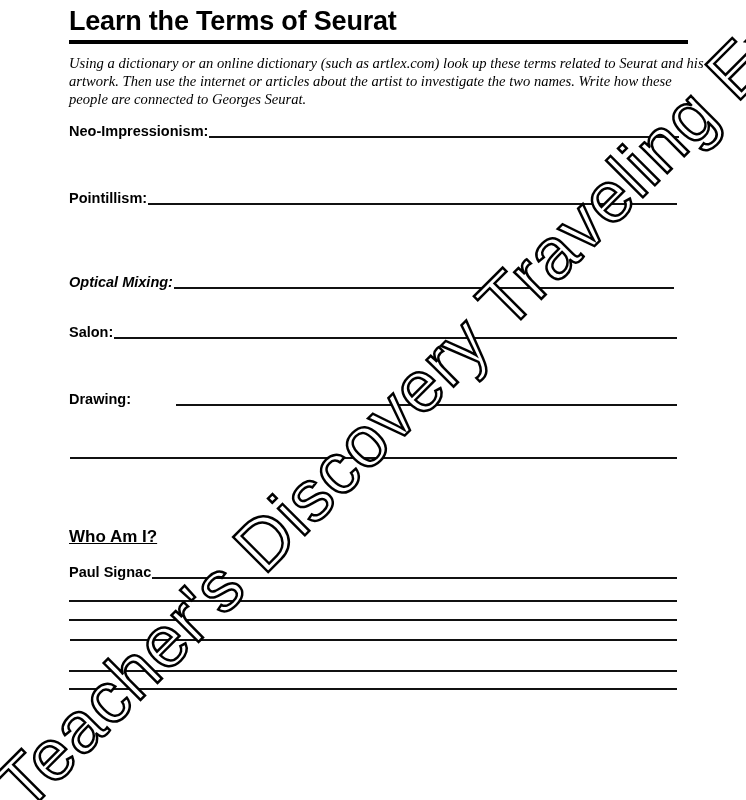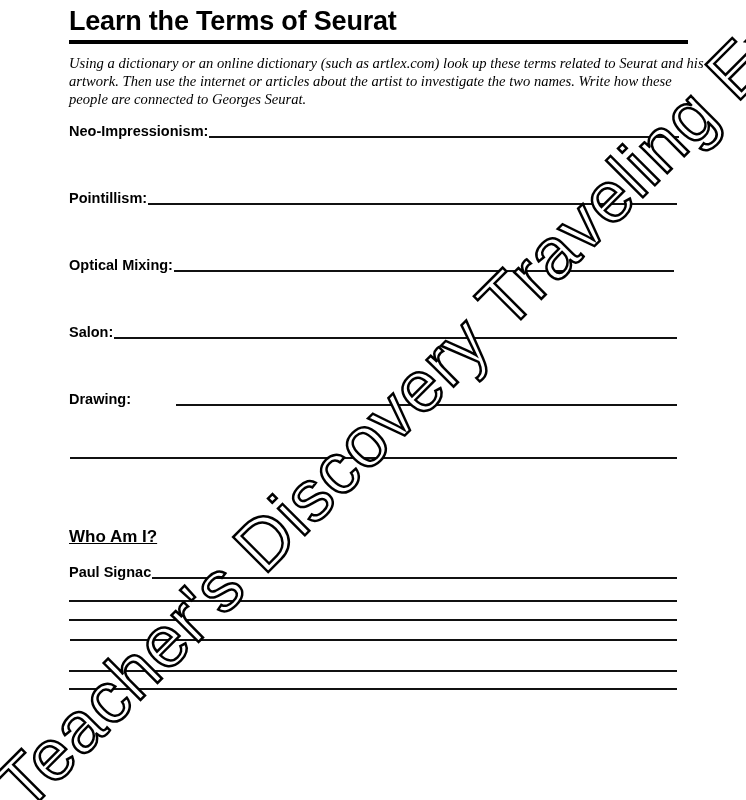--- a/index.html
+++ b/index.html
@@ -23,21 +23,21 @@
   <div class="intro">Using a dictionary or an online dictionary (such as artlex.com) look up these terms related to Seurat and his artwork.  Then use the internet or articles about the artist to investigate the two names.  Write how these people are connected to Georges Seurat.</div>
 
   <div class="row" style="top:123px; width:610px;">
     <span class="lbl">Neo-Impressionism:</span>
     <span class="line"></span>
   </div>
   <div class="row" style="top:190px; width:608px;">
     <span class="lbl">Pointillism:</span>
     <span class="line"></span>
   </div>
-  <div class="row" style="top:257px; width:605px;">
+  <div class="row" style="top:274px; width:605px;font-style:italic;">
     <span class="lbl">Optical Mixing:</span>
     <span class="line"></span>
   </div>
   <div class="row" style="top:324px; width:608px;">
     <span class="lbl">Salon:</span>
     <span class="line"></span>
   </div>
   <div class="row" style="top:391px; width:608px;gap:44px;">
     <span class="lbl">Drawing:</span>
     <span class="line"></span>

